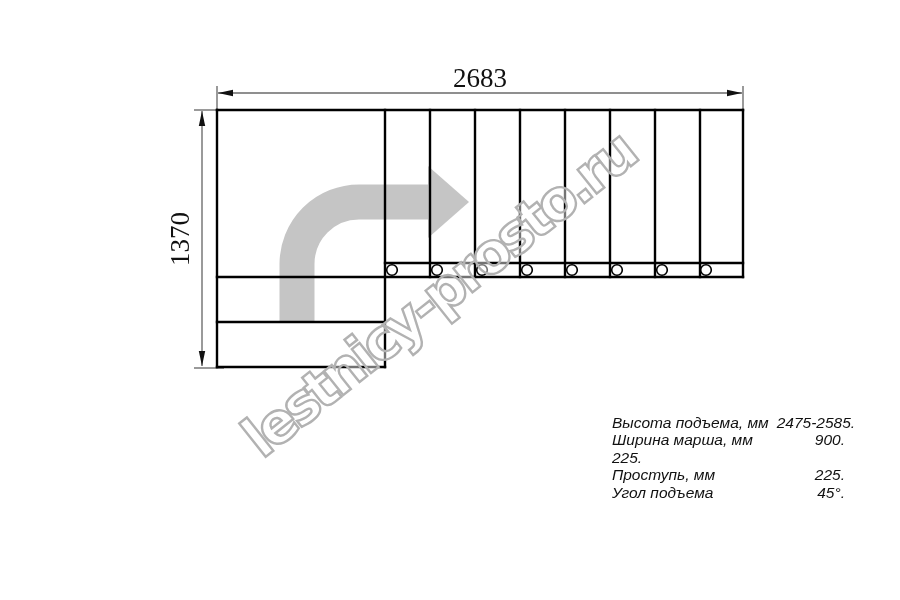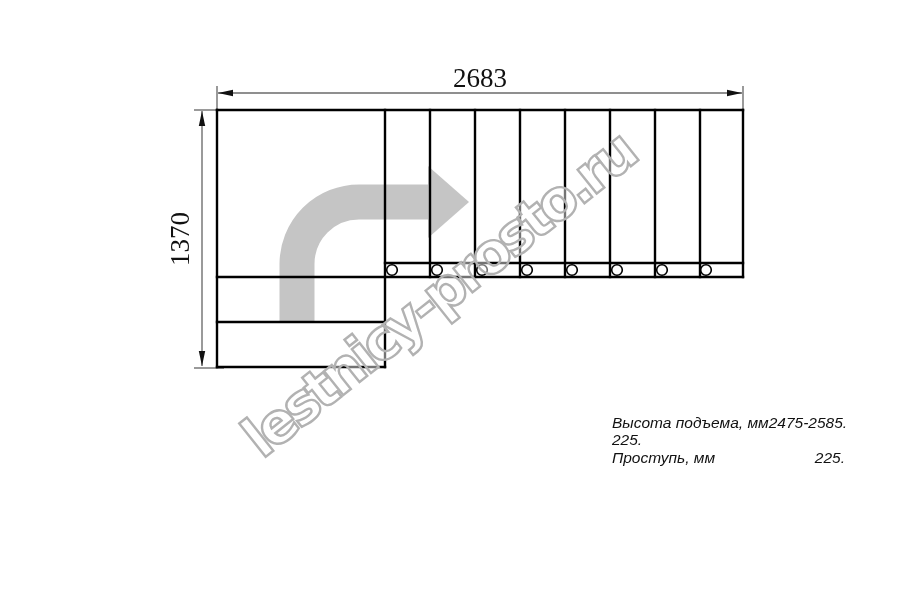--- a/index.html
+++ b/index.html
@@ -41,20 +41,21 @@
     width: 233px;
     font-style: italic;
     font-size: 15.5px;
     line-height: 17.4px;
     color: #111111;
   }
   .spec-row {
     display: flex;
     justify-content: space-between;
     align-items: flex-start;
+    gap: 8px;
   }
   .spec-label { white-space: nowrap; }
   .spec-value { white-space: nowrap; text-align: right; font-style: italic; }
 </style>
 </head>
 <body>
 
 <div class="stage">
 
   <svg width="900" height="600" viewBox="0 0 900 600">
@@ -125,21 +126,29 @@
 
     <text class="wm" transform="translate(449,311) rotate(-38.5)" text-anchor="middle" letter-spacing="-8" textLength="478" lengthAdjust="spacing">lestnicy-prosto.ru</text>
   </svg>
 
   <div class="specs">
     <div class="spec-row">
       <span class="spec-label">Высота подъема, мм</span>
       <span class="spec-value">2475-2585.</span>
     </div>
     <div class="spec-row">
+      <span class="spec-label">Ширина марша, мм</span>
+      <span class="spec-value">900.</span>
+    </div>
+    <div class="spec-row">
       <span class="spec-value">225.</span>
     </div>
     <div class="spec-row">
       <span class="spec-label">Проступь, мм</span>
       <span class="spec-value">225.</span>
     </div>
+    <div class="spec-row">
+      <span class="spec-label">Угол подъема</span>
+      <span class="spec-value">45°.</span>
+    </div>
   </div>
 
 </div>
 
 </body></html>

